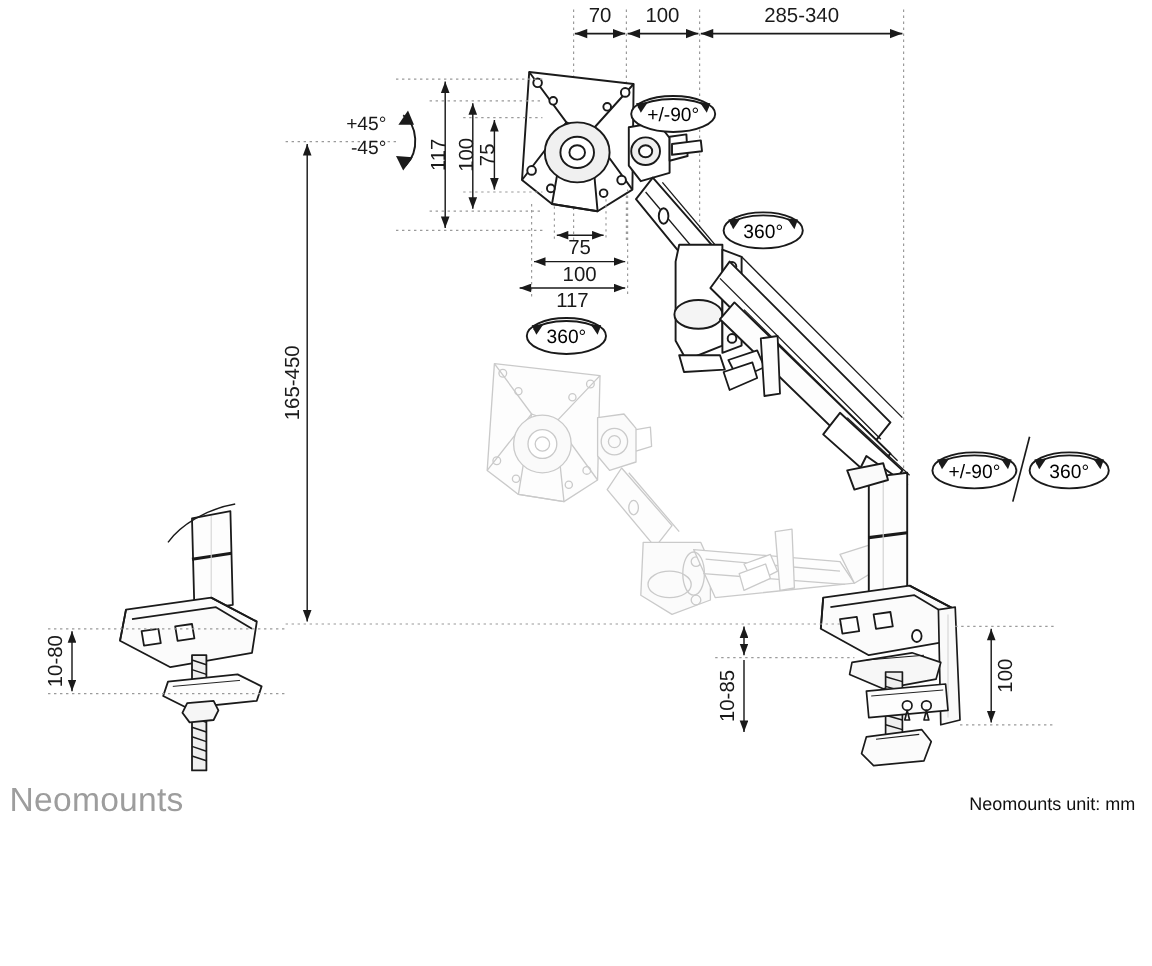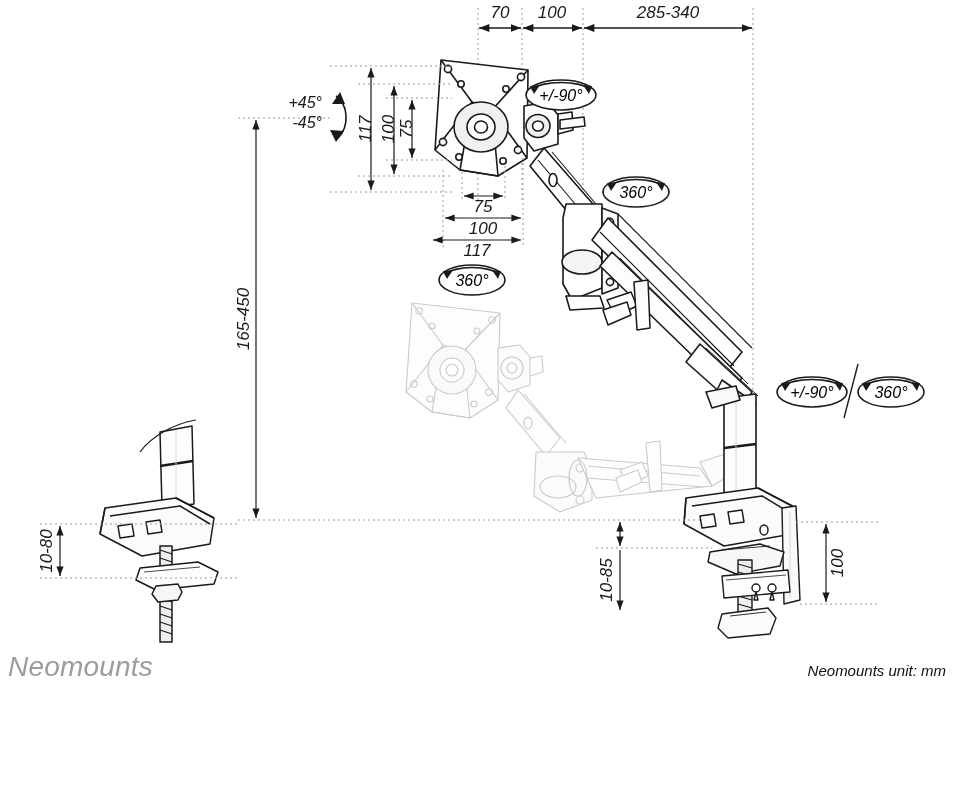--- a/index.html
+++ b/index.html
@@ -1,18 +1,18 @@
 <!DOCTYPE html>
 <html><head>
 <meta charset="utf-8">
 <style>
   html,body{margin:0;padding:0;background:#fff;}
   body{width:960px;height:805px;overflow:hidden;
        font-family:"Liberation Sans","DejaVu Sans",sans-serif;}
-  #stage{position:relative;width:960px;height:693px;background:#fff;font-style:italic;}
+  #stage{position:relative;width:960px;height:693px;background:#fff;}
   svg{display:block;}
   .dimtxt{font-family:"Liberation Sans",sans-serif;font-size:17px;fill:#1a1a1a;}
   .dimtxt-sm{font-family:"Liberation Sans",sans-serif;font-size:16px;fill:#1a1a1a;}
   .badgetxt{font-family:"Liberation Sans",sans-serif;font-size:16px;fill:#000;}
   .footer-note{position:absolute;right:14px;bottom:14px;font-size:15px;color:#111;
                font-family:"Liberation Sans",sans-serif;white-space:nowrap;}
   .brand{position:absolute;left:8px;bottom:10px;font-size:28px;color:#9d9d9d;
          letter-spacing:.2px;font-family:"Liberation Sans",sans-serif;text-align:right;}
 </style>
 </head>

